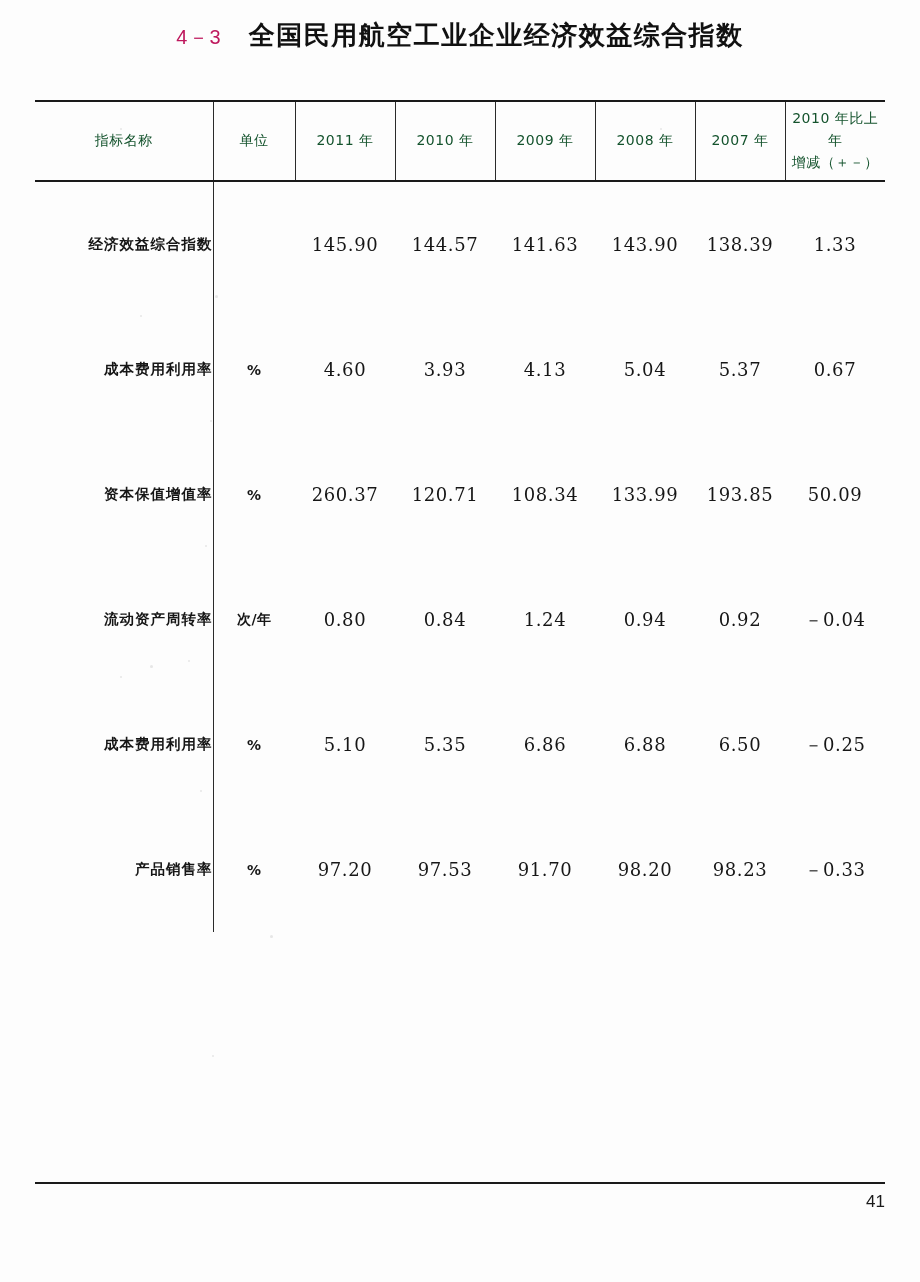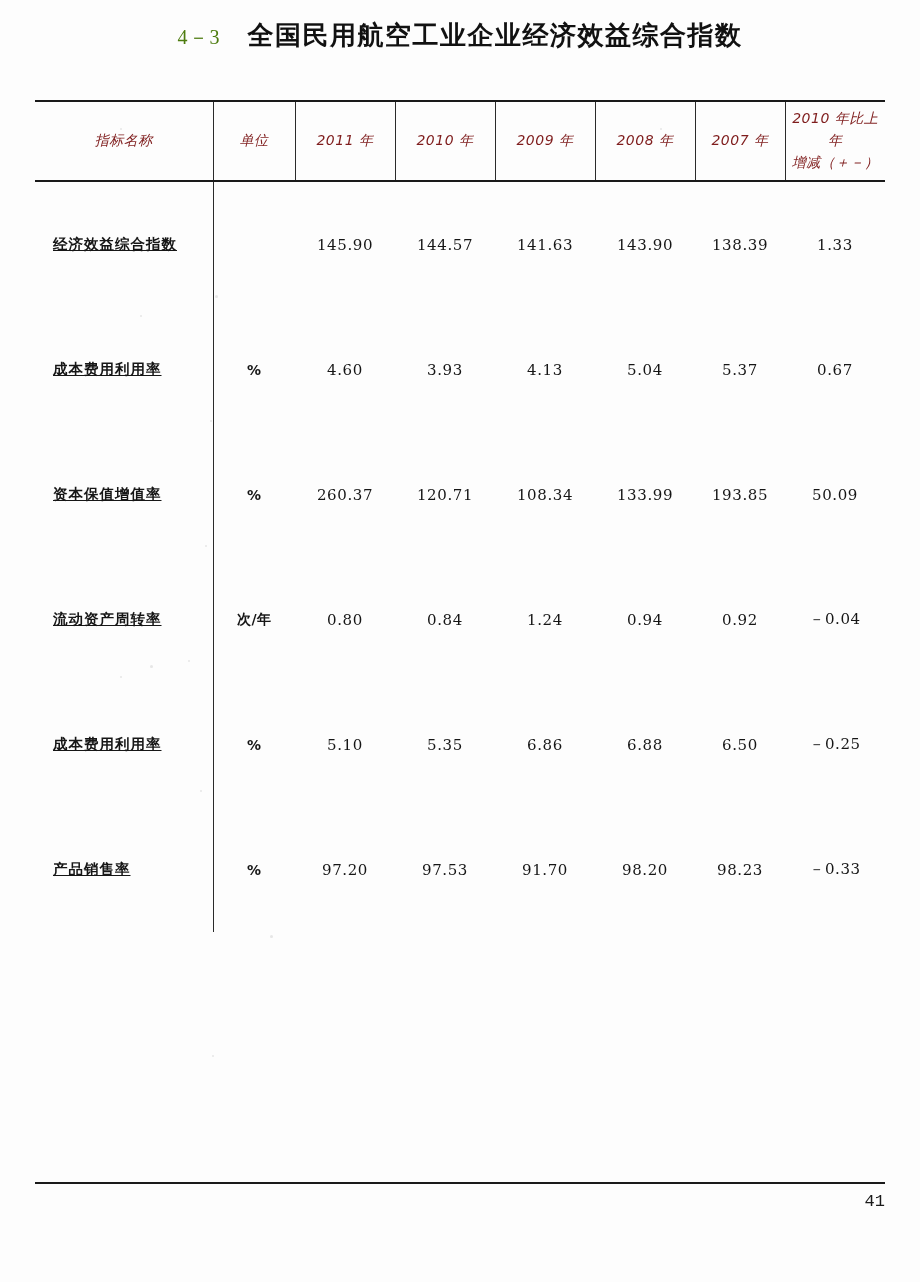--- a/index.html
+++ b/index.html
@@ -24,24 +24,24 @@
   
   .title-row {
     position: absolute;
     top: 18px;
     left: 0;
     width: 920px;
     text-align: center;
     white-space: nowrap;
   }
   .title-num {
-    font-family: Liberation Serif, serif;
+    font-family: Liberation Sans, sans-serif;
     font-size: 20px;
     letter-spacing: 1px;
-    color: #4d7c0f;
+    color: #be185d;
   }
   .title-text {
     font-family: "DejaVu Sans", "Liberation Sans", sans-serif;
     font-size: 26px;
     font-weight: 700;
     letter-spacing: 1.5px;
     color: #111111;
     margin-left: 22px;
   }
 
@@ -71,76 +71,74 @@
   .rule-mid {
     border-bottom: 2px solid #1a1a1a;
   }
 
   
   .hdr {
     height: 78px;
     text-align: center;
     font-size: 14px;
     font-weight: 700;
-    color: #7f1d1d;
+    color: #14532d;
     border-right: 1px solid #2a2a2a;
     line-height: 1.55;
     letter-spacing: 0.5px;
-    font-style: italic;
   }
   .hdr.last { border-right: none; }
   .hdr-sub { display: block; }
 
   
   .cell {
     height: 125px;
     font-size: 14px;
     color: #161616;
     border-right: 1px solid #2a2a2a;
     letter-spacing: 0.4px;
   }
   .cell.last { border-right: none; }
   .cell.name {
-    text-align: left;
+    text-align: right;
     padding-left: 18px;
     font-weight: 700;
     font-size: 14.5px;
     letter-spacing: 1px;
-    text-decoration: underline;
   }
   .cell.unit {
     text-align: center;
     font-size: 14px;
     font-weight: 700;
   }
   .cell.num {
     text-align: center;
     font-family: "DejaVu Serif", "Liberation Serif", serif;
-    font-size: 15px;
+    font-size: 18px;
     letter-spacing: 0.6px;
     margin-top: 12px;
   }
   
   td.vrule-name { border-right: 1px solid #2a2a2a; }
   td.nov { border-right: none; }
 
   .bottom-rule {
     position: absolute;
     left: 35px;
     top: 1182px;
     width: 850px;
     border-top: 2px solid #1a1a1a;
   }
   .page-number {
     position: absolute;
     left: 35px;
     top: 1192px;
     width: 850px;
     text-align: right;
-    font-family: Liberation Mono, monospace;
+    font-family: Liberation Sans, sans-serif;
     font-size: 17px;
     color: #1a1a1a;
   }
 
   
   .speckle {
     position: absolute;
     background: #cfcfcf;
     border-radius: 50%;
     opacity: .5;

